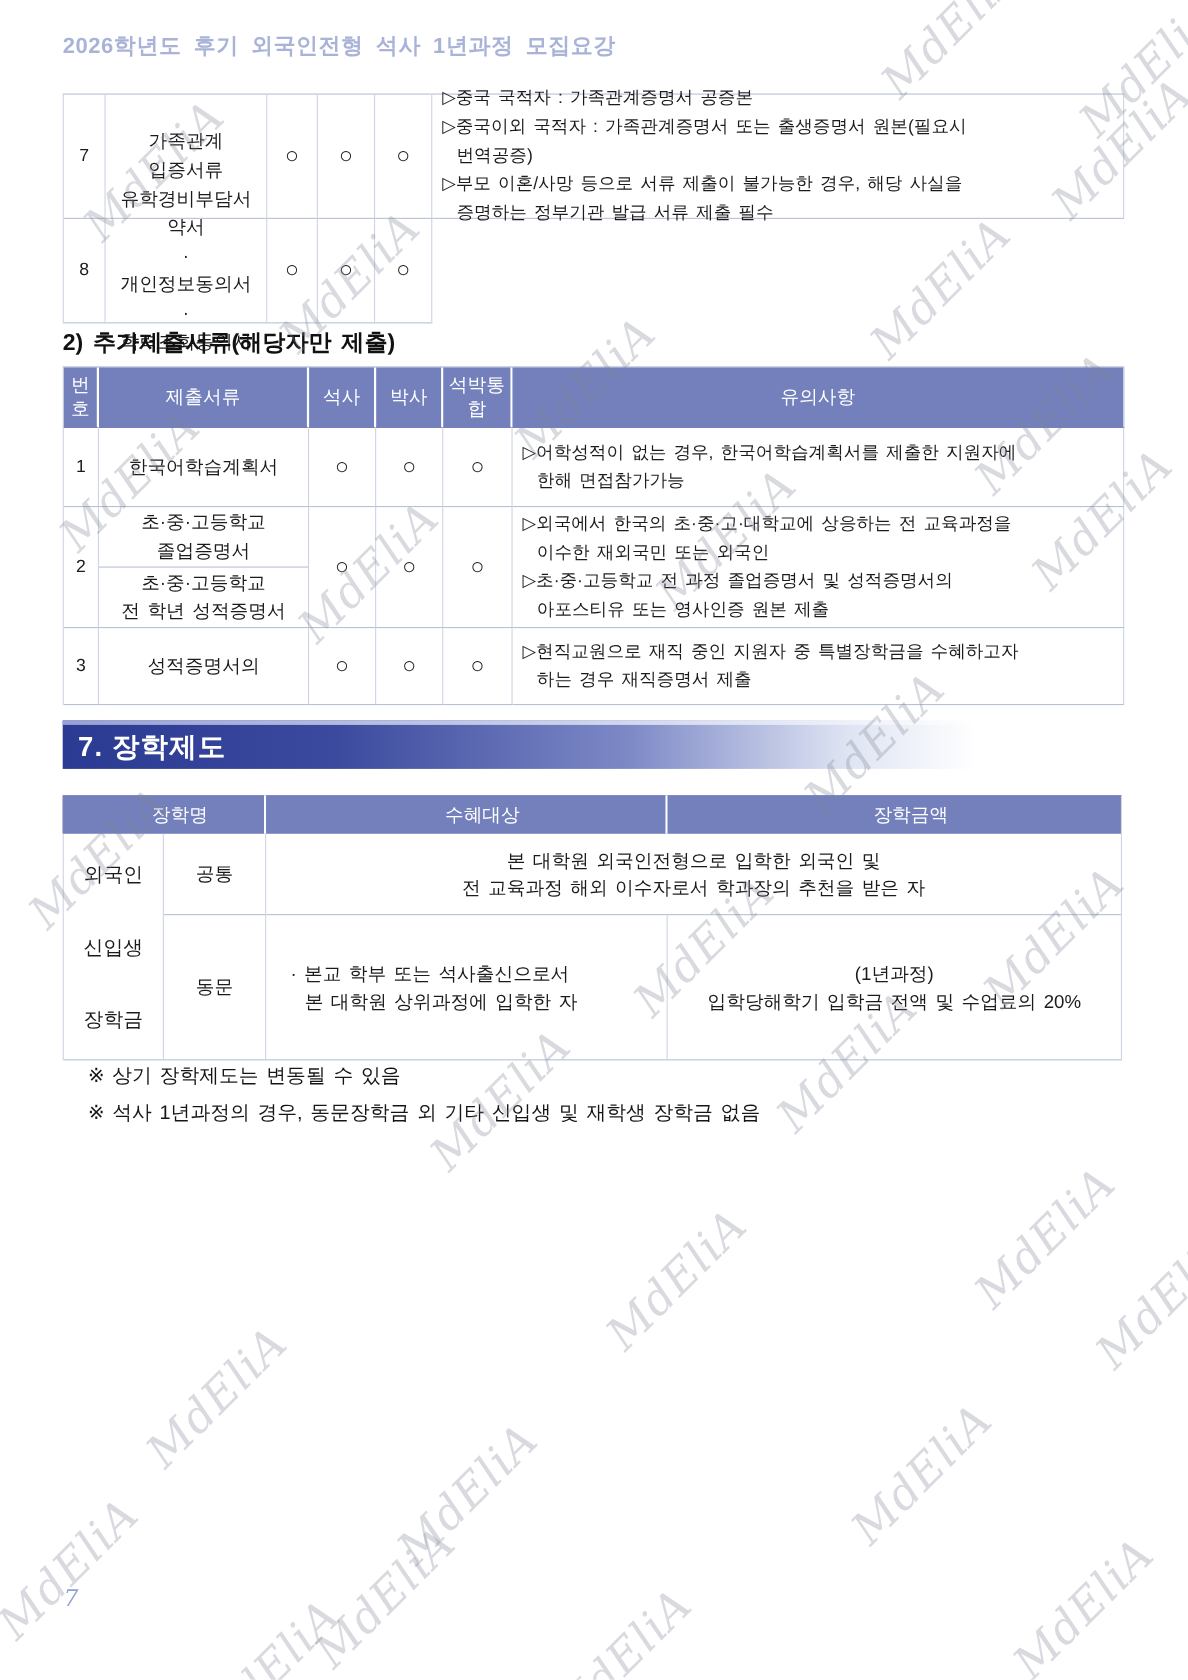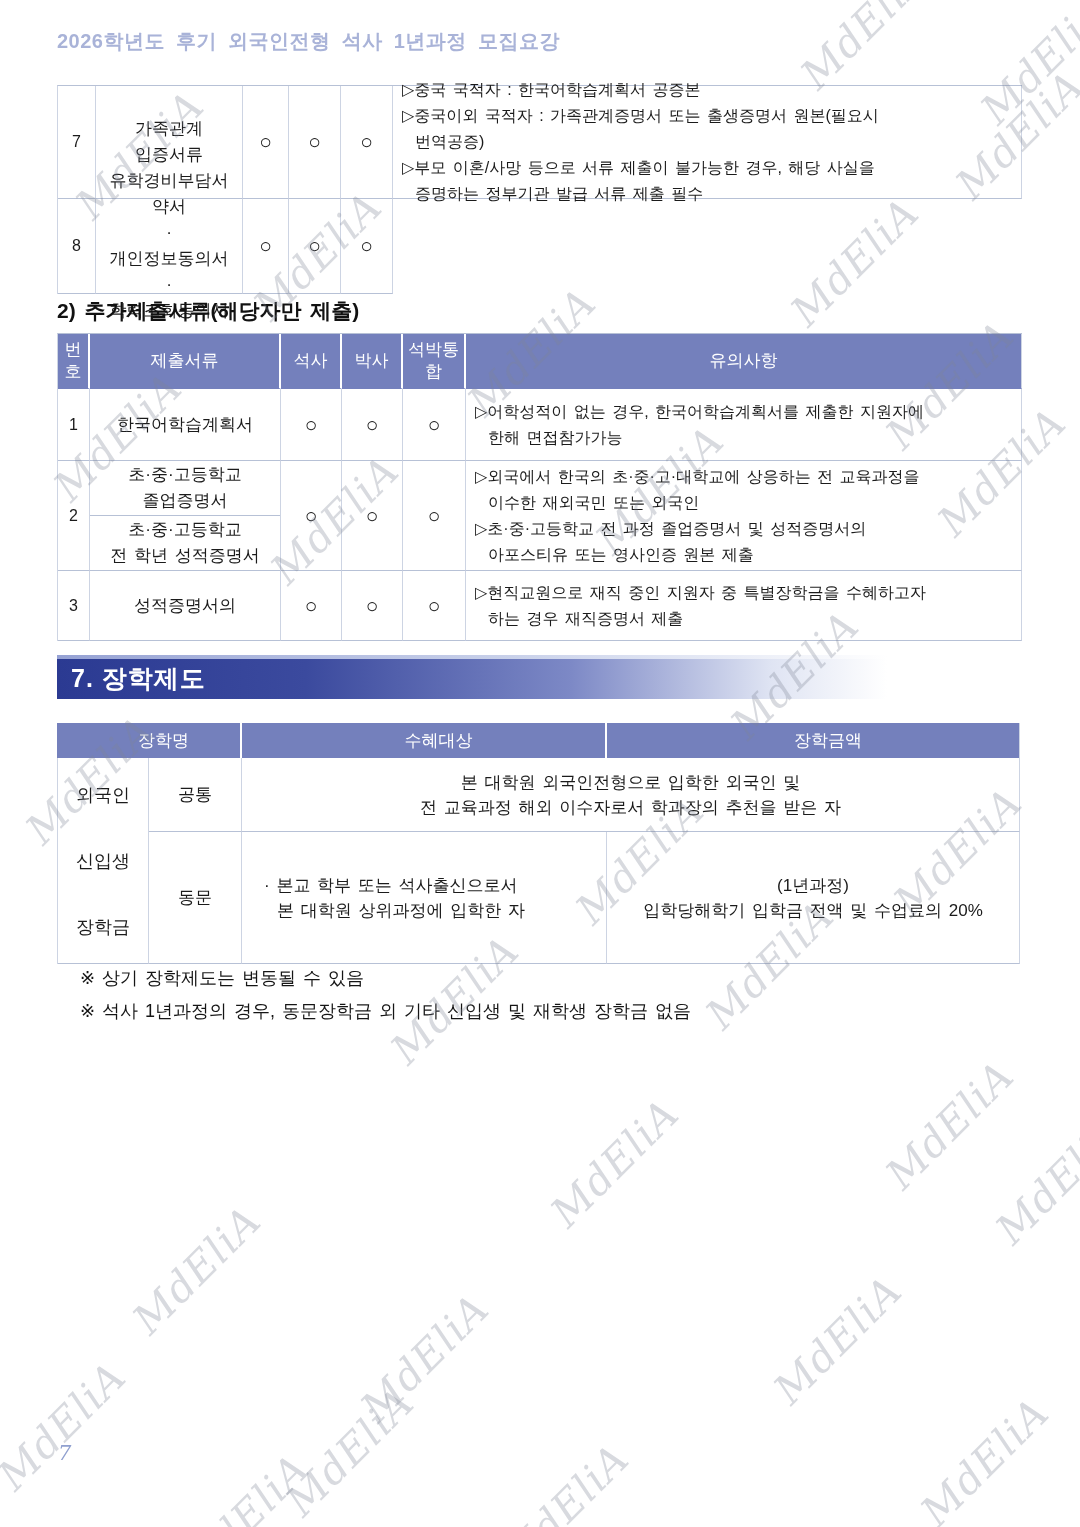--- a/index.html
+++ b/index.html
@@ -93,21 +93,21 @@
 
   <div class="cell no-cell">7</div>
   <div class="cell name-cell">
     <div>가족관계</div>
     <div>입증서류</div>
   </div>
   <div class="cell mark-cell">○</div>
   <div class="cell mark-cell">○</div>
   <div class="cell mark-cell">○</div>
   <div class="cell notes-cell">
-    <div class="nline">▷중국 국적자 : 한국어학습계획서 공증본</div>
+    <div class="nline">▷중국 국적자 : 가족관계증명서 공증본</div>
     <div class="nline">▷중국이외 국적자 : 가족관계증명서 또는 출생증명서 원본(필요시</div>
     <div class="nline cont">번역공증)</div>
     <div class="nline">▷부모 이혼/사망 등으로 서류 제출이 불가능한 경우, 해당 사실을</div>
     <div class="nline cont">증명하는 정부기관 발급 서류 제출 필수</div>
   </div>
 
   <div class="cell no-cell">8</div>
   <div class="cell name-cell">
     <div>유학경비부담서약서</div>
     <div>·</div>

